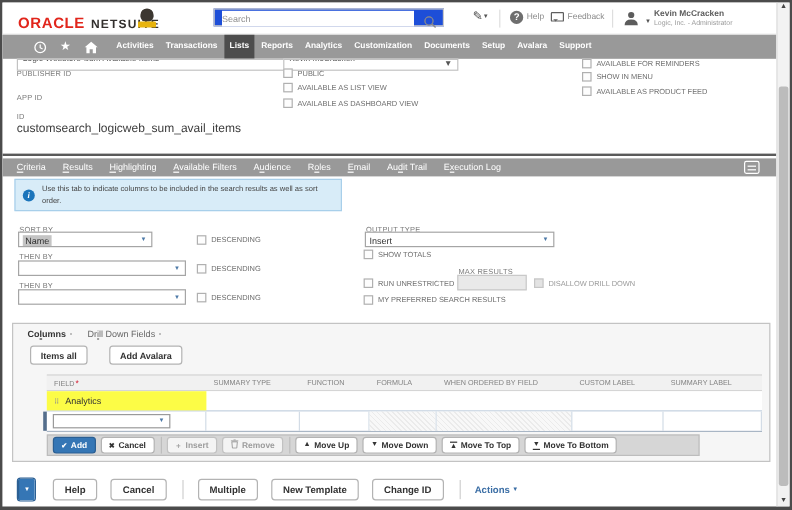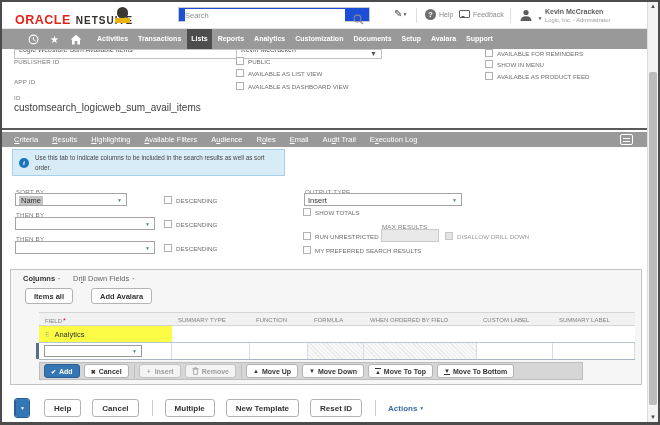--- a/index.html
+++ b/index.html
@@ -415,21 +415,21 @@
         <span>Cancel</span>
       </button>
       <span class="fdiv"></span>
       <button class="btn f-btn">
         <span>Multiple</span>
       </button>
       <button class="btn f-btn">
         <span>New Template</span>
       </button>
       <button class="btn f-btn">
-        <span>Reset ID</span>
+        <span>Change ID</span>
       </button>
       <span class="fdiv"></span>
       <span class="actions">
         <span>Actions</span><span class="caret-dn">▼</span>
       </span>
     </div>
   </div>
 
   <div class="scroll">
     <div class="up">▲</div>

